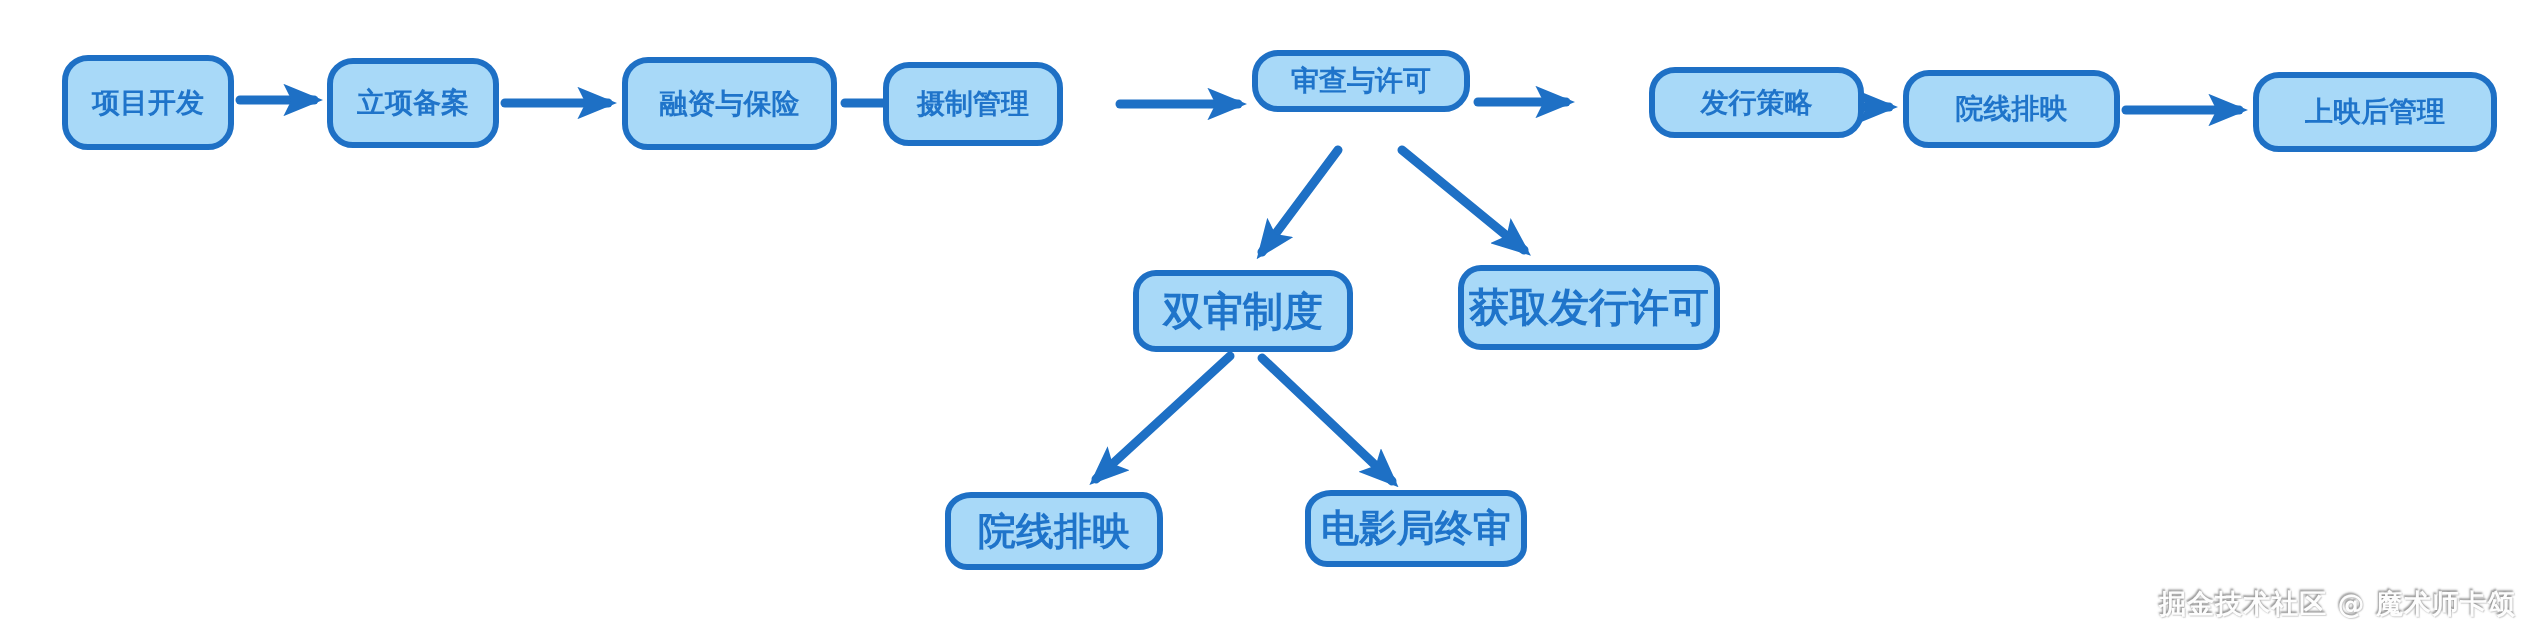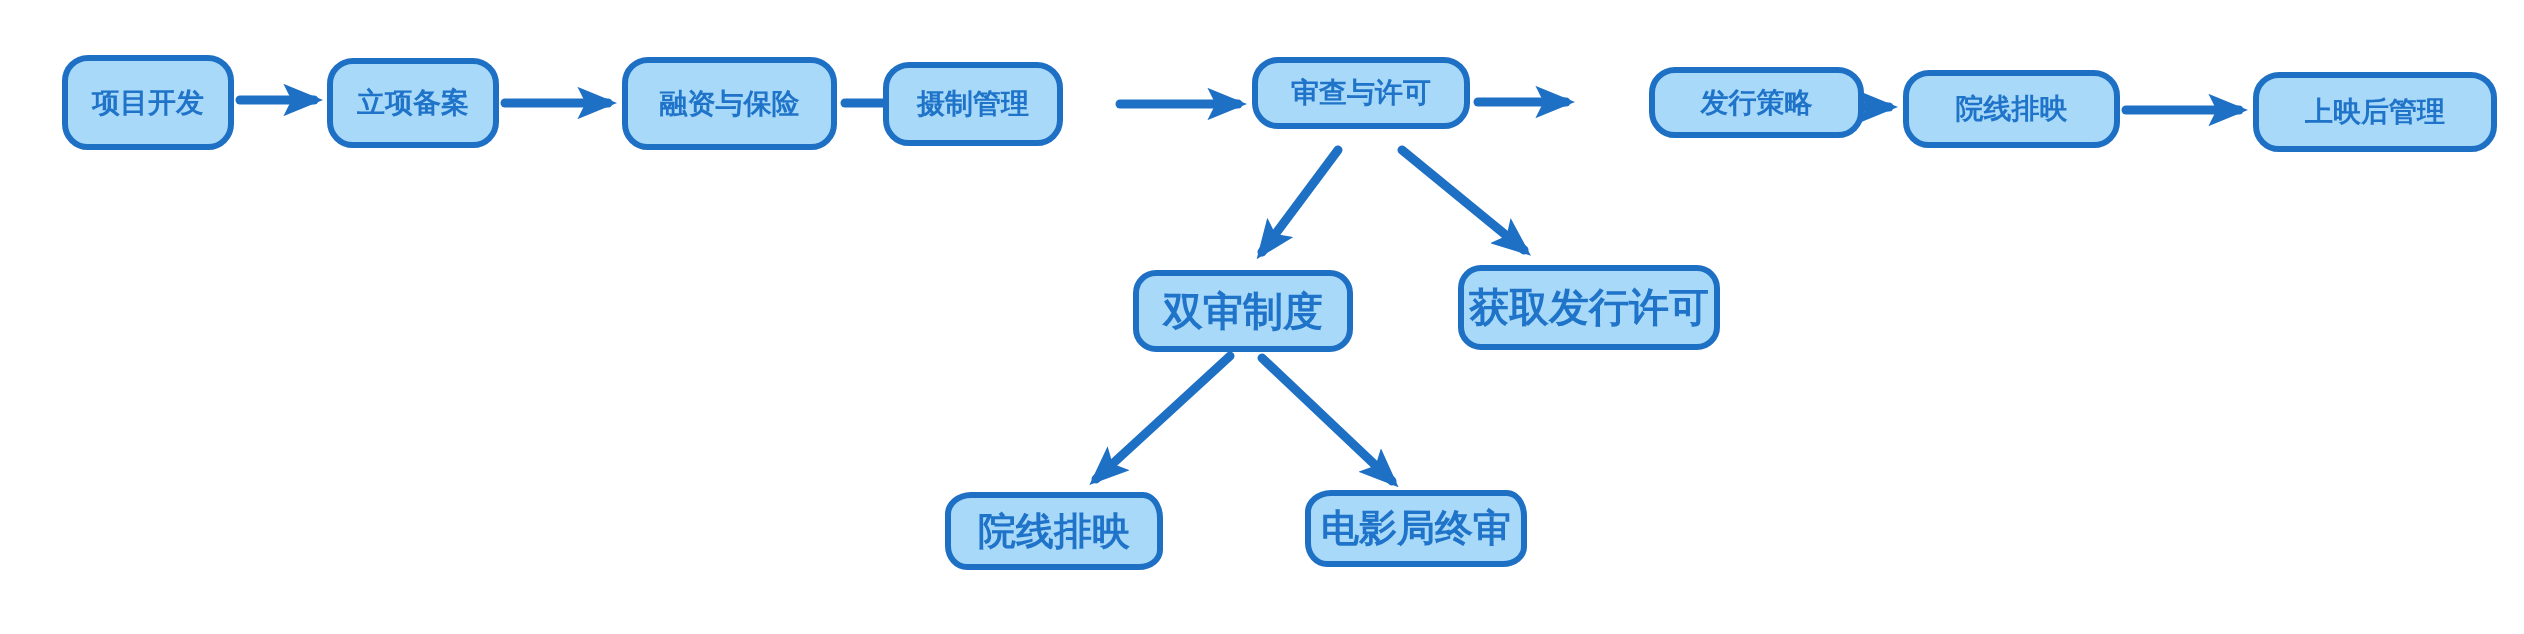--- a/index.html
+++ b/index.html
@@ -88,21 +88,21 @@
       </div>
       <div class="node level-1" style="left: 327px; top: 58px; width: 172px; height: 90px;">
         <span>立项备案</span>
       </div>
       <div class="node level-1" style="left: 622px; top: 57px; width: 215px; height: 93px; text-align: center;">
         <span>融资与保险</span>
       </div>
       <div class="node level-1" style="left: 883px; top: 62px; width: 180px; height: 84px;">
         <span>摄制管理</span>
       </div>
-      <div class="node level-1" style="left: 1252px; top: 57px; width: 218px; height: 72px;">
+      <div class="node level-1" style="left: 1252px; top: 50px; width: 218px; height: 62px;">
         <span>审查与许可</span>
       </div>
       <div class="node level-1" style="left: 1649px; top: 67px; width: 215px; height: 71px;">
         <span>发行策略</span>
       </div>
       <div class="node level-1" style="left: 1903px; top: 70px; width: 217px; height: 78px;">
         <span>院线排映</span>
       </div>
       <div class="node level-1" style="left: 2253px; top: 72px; width: 244px; height: 80px;">
         <span>上映后管理</span>
@@ -114,13 +114,14 @@
         <span>获取发行许可</span>
       </div>
       <div class="node level-3" style="left: 945px; top: 492px; width: 218px; height: 78px;">
         <span>院线排映</span>
       </div>
       <div class="node level-3" style="left: 1305px; top: 490px; width: 222px; height: 77px;">
         <span>电影局终审</span>
       </div>
     </div>
 
+  <div class="watermark">掘金技术社区 @ 魔术师卡颂</div>
 </div>
 
 </body></html>

